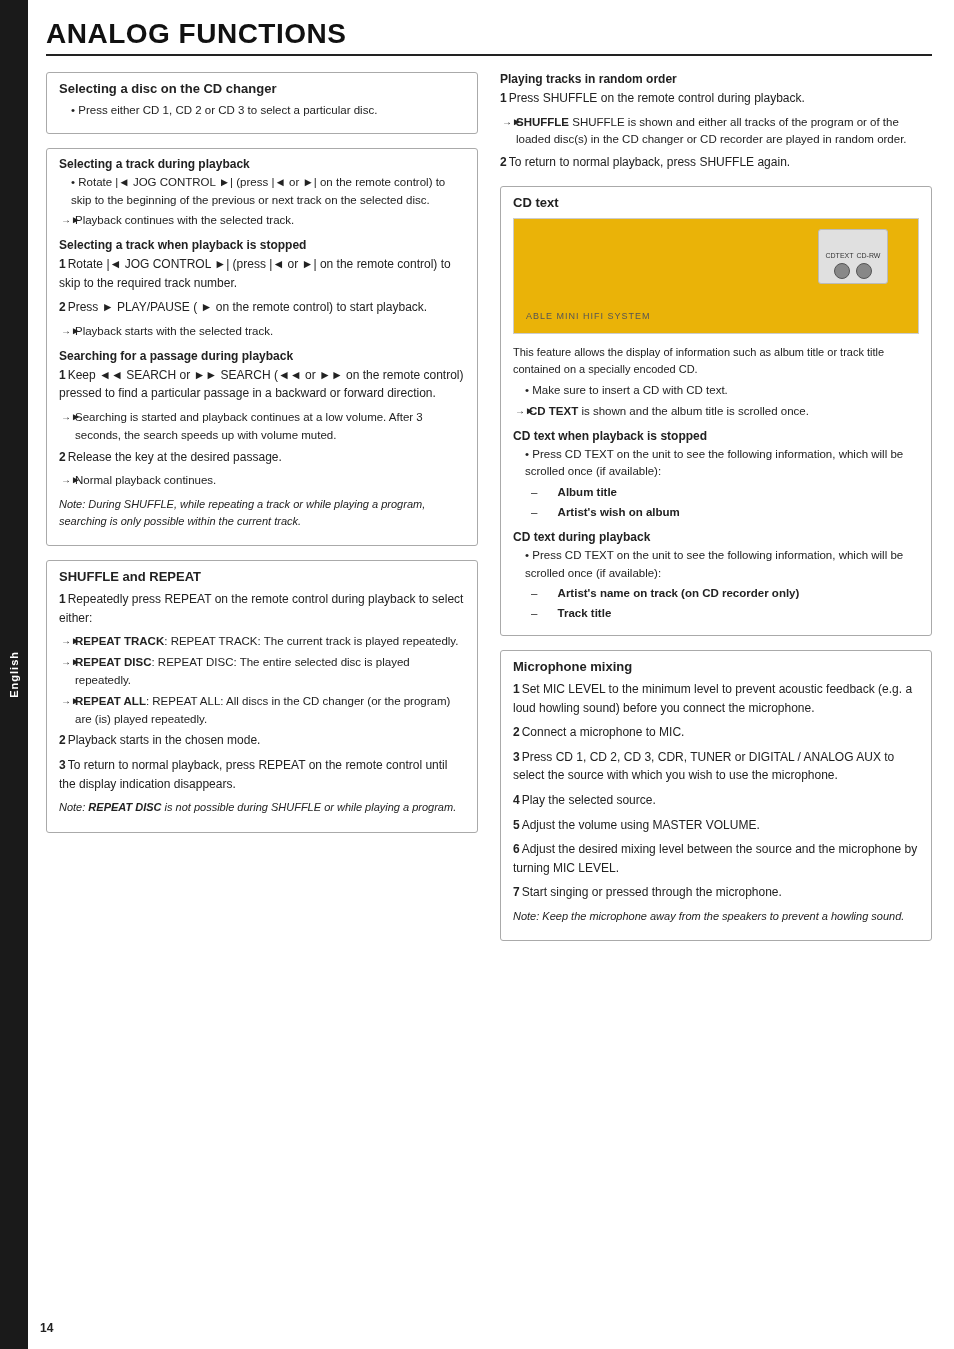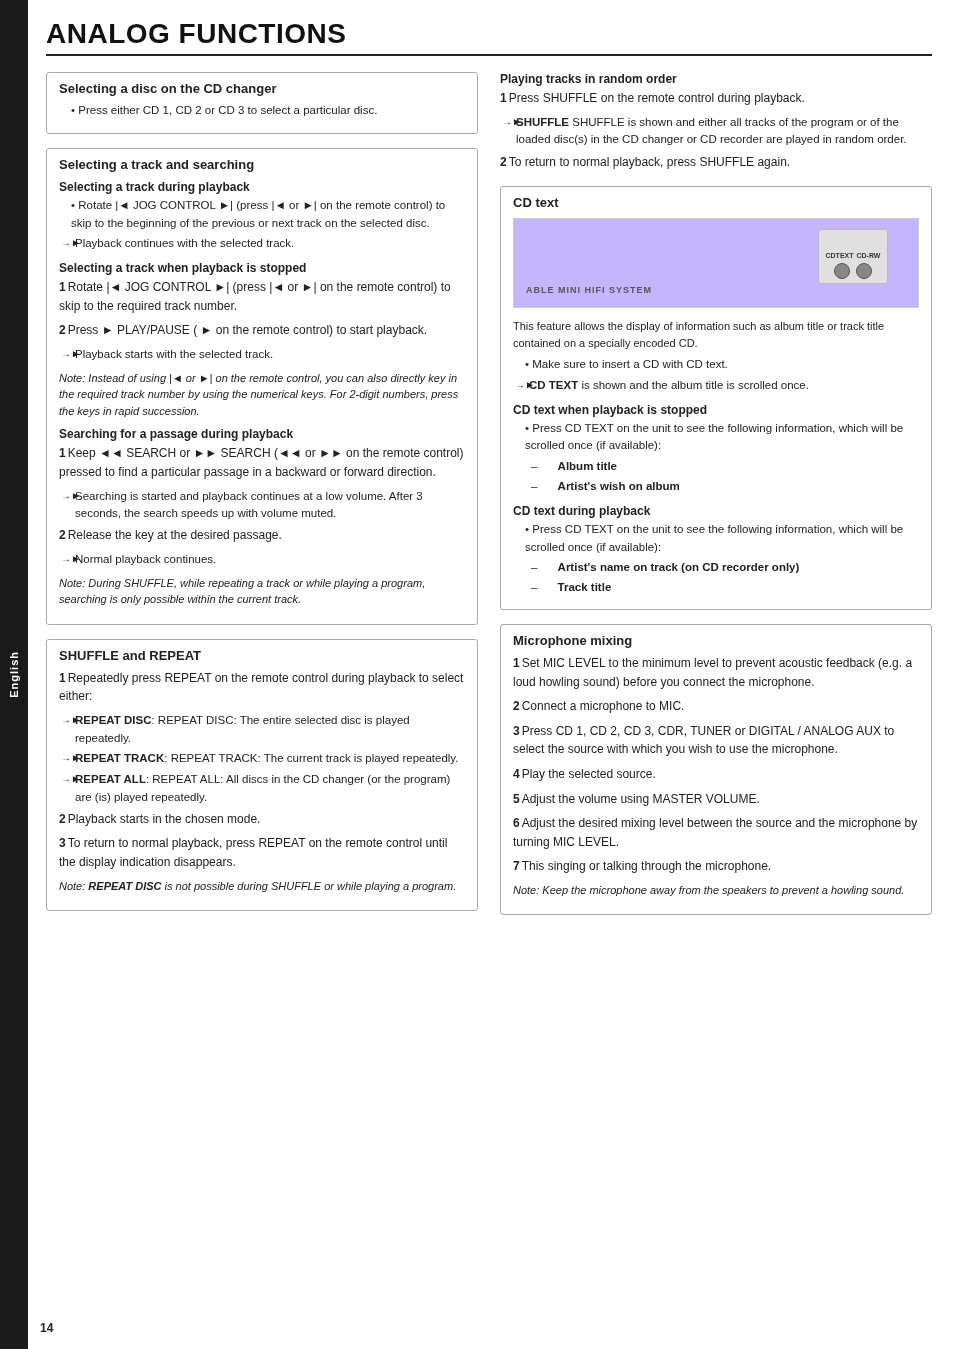--- a/index.html
+++ b/index.html
@@ -120,29 +120,28 @@
       font-size: 11px;
       line-height: 1.5;
       margin-top: 6px;
       margin-bottom: 6px;
     }
     .bold { font-weight: bold; margin-left: 17px; }
     .bold-small { font-weight: bold; font-variant: small-caps; }
     .indent { padding-left: 16px; }
     .cd-text-img {
       border: 1px solid #ccc;
-      background: #c4b5fd;
-      height: 90px;
+      background: #eab308;
+      height: 116px;
       margin: 8px 0 10px 0;
       display: flex;
       align-items: center;
       justify-content: center;
       position: relative;
       overflow: hidden;
-      font-weight: bold;
     }
     .cd-text-img-inner {
       width: 100%;
       height: 100%;
       display: flex;
       align-items: center;
       justify-content: flex-start;
       padding: 6px 10px;
       position: relative;
     }
@@ -218,59 +217,57 @@
     <div class="two-col">
 
       <div class="left-col">
 
         <div class="section-box">
           <div class="section-box-title">Selecting a disc on the CD changer</div>
           <div class="bullet-item">Press either CD 1, CD 2 or CD 3 to select a particular disc.</div>
         </div>
 
         <div class="section-box">
-          <div class="section-box-title">Selecting a track and searching</div>
 
           <div class="subsection-title">Selecting a track during playback</div>
           <div class="bullet-item">Rotate |◄ JOG CONTROL ►| (press |◄ or ►| on the remote control) to skip to the beginning of the previous or next track on the selected disc.</div>
           <div class="arrow-item indent">Playback continues with the selected track.</div>
 
           <div class="subsection-title">Selecting a track when playback is stopped</div>
           <div class="numbered-item">
             <span class="num">1</span><span>Rotate |◄ JOG CONTROL ►| (press |◄ or ►| on the remote control) to skip to the required track number.</span>
           </div>
           <div class="numbered-item">
             <span class="num">2</span><span>Press ► PLAY/PAUSE ( ► on the remote control) to start playback.</span>
           </div>
           <div class="arrow-item indent">Playback starts with the selected track.</div>
-          <div class="note-italic">Note: Instead of using |◄ or ►| on the remote control, you can also directly key in the required track number by using the numerical keys. For 2-digit numbers, press the keys in rapid succession.</div>
 
           <div class="subsection-title">Searching for a passage during playback</div>
           <div class="numbered-item">
             <span class="num">1</span><span>Keep ◄◄ SEARCH or ►► SEARCH (◄◄ or ►► on the remote control) pressed to find a particular passage in a backward or forward direction.</span>
           </div>
           <div class="arrow-item indent">Searching is started and playback continues at a low volume. After 3 seconds, the search speeds up with volume muted.</div>
           <div class="numbered-item">
             <span class="num">2</span><span>Release the key at the desired passage.</span>
           </div>
           <div class="arrow-item indent">Normal playback continues.</div>
           <div class="note-italic">Note: During SHUFFLE, while repeating a track or while playing a program, searching is only possible within the current track.</div>
         </div>
 
         <div class="section-box">
           <div class="section-box-title">SHUFFLE and REPEAT</div>
 
           <div class="numbered-item">
             <span class="num">1</span><span>Repeatedly press REPEAT on the remote control during playback to select either:</span>
           </div>
           <div class="arrow-item indent">
+            <span class="bold-small">REPEAT TRACK</span>: <span>REPEAT TRACK: The current track is played repeatedly.</span>
+          </div>
+          <div class="arrow-item indent">
             <span class="bold-small">REPEAT DISC</span>: <span>REPEAT DISC: The entire selected disc is played repeatedly.</span>
-          </div>
-          <div class="arrow-item indent">
-            <span class="bold-small">REPEAT TRACK</span>: <span>REPEAT TRACK: The current track is played repeatedly.</span>
           </div>
           <div class="arrow-item indent">
             <span class="bold-small">REPEAT ALL</span>: <span>REPEAT ALL: All discs in the CD changer (or the program) are (is) played repeatedly.</span>
           </div>
           <div class="numbered-item">
             <span class="num">2</span><span>Playback starts in the chosen mode.</span>
           </div>
           <div class="numbered-item">
             <span class="num">3</span><span>To return to normal playback, press REPEAT on the remote control until the display indication disappears.</span>
           </div>
@@ -353,21 +350,21 @@
           <div class="numbered-item">
             <span class="num">4</span><span>Play the selected source.</span>
           </div>
           <div class="numbered-item">
             <span class="num">5</span><span>Adjust the volume using MASTER VOLUME.</span>
           </div>
           <div class="numbered-item">
             <span class="num">6</span><span>Adjust the desired mixing level between the source and the microphone by turning MIC LEVEL.</span>
           </div>
           <div class="numbered-item">
-            <span class="num">7</span><span>This singing or talking through the microphone.</span>
+            <span class="num">7</span><span>Start singing or pressed through the microphone.</span>
           </div>
           <div class="note-italic">Note: Keep the microphone away from the speakers to prevent a howling sound.</div>
         </div>
       </div>
     </div>
 
     <div class="page-num">14</div>
   </div>
 </div>
 

